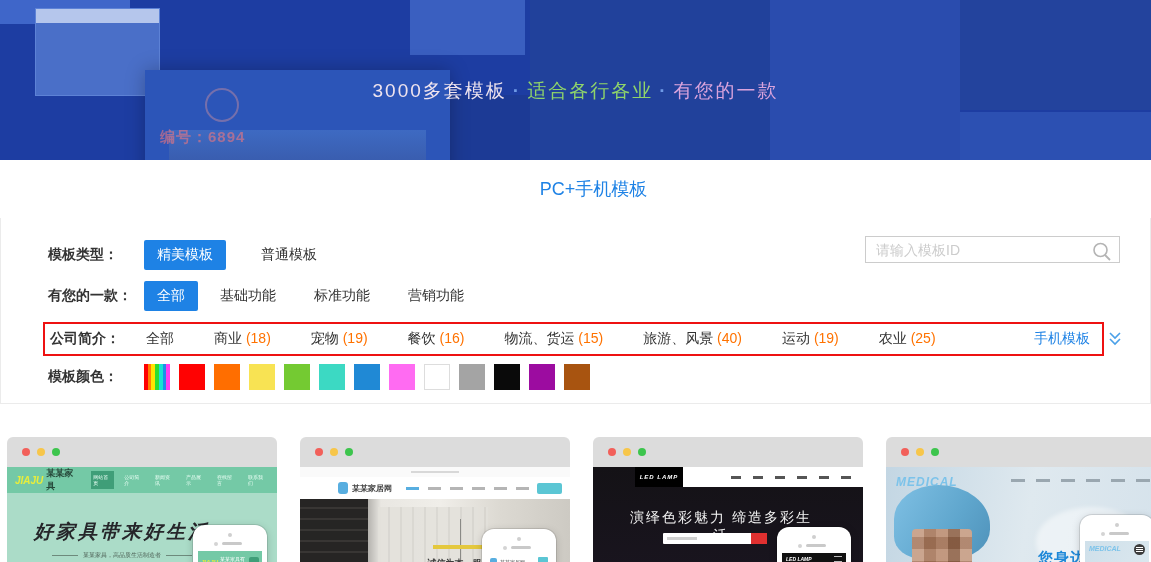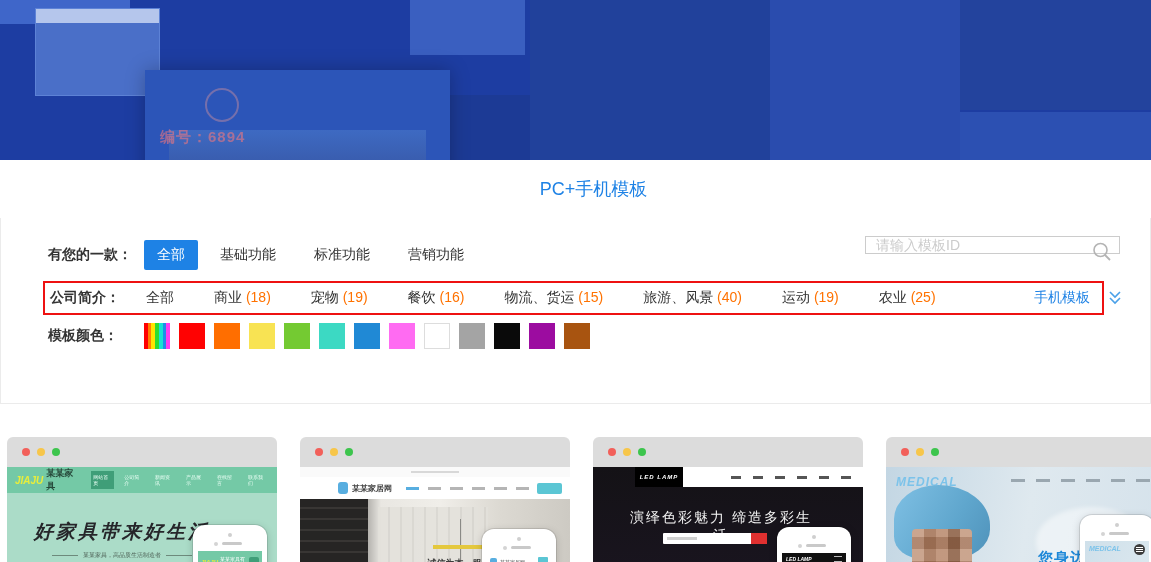--- a/index.html
+++ b/index.html
@@ -53,21 +53,21 @@
                   padding:6px 12px 6px 5px; font-size:14px; }
   .ind-item { margin-right:40px; cursor:pointer; white-space:nowrap; }
   .ind-name { color:#333; }
   .ind-count { color:#ff7200; }
   .more-link { margin-left:auto; color:#1e82e5; cursor:pointer; white-space:nowrap; }
   .more-chevron { position:absolute; left:1065px; top:9px; cursor:pointer; }
   .swatch { width:26px; height:26px; margin-right:9px; cursor:pointer; display:flex; }
   .swatch.white { border:1px solid #ddd; }
   .stripe { flex:1; height:100%; }
 
-  .search-box { position:absolute; right:30px; top:18px; width:255px; height:18px; }
+  .search-box { position:absolute; right:30px; top:18px; width:255px; height:27px; }
   .search-input { width:100%; height:100%; border:1px solid #ccc; padding:0 34px 0 10px;
                   font-size:14px; color:#666; outline:none; font-family:"Liberation Sans",sans-serif; }
   .search-input::placeholder { color:#ccc; }
   .search-icon { position:absolute; right:7px; top:5px; cursor:pointer; }
 
   
   .cards { display:flex; padding-left:7px; margin-top:33px; gap:23px; }
   .card { width:270px; height:400px; flex:none; position:relative; cursor:pointer; }
   .chrome { height:30px; background:#dcdcdc; border-radius:6px 6px 0 0; display:flex;
             align-items:center; padding-left:15px; }
@@ -183,28 +183,36 @@
 
   <div class="mos m10"></div>
   <div class="mos m2">
       <div class="m2i"></div>
     </div>
   <div class="mos m3">
       <div class="sky"></div>
     </div>
   <div class="hero-eye"></div>
   <div class="hero-badge">编号：6894</div>
+  <div class="hero-sub">
+    <span class="hs1">3000多套模板</span><span class="hsep">·</span><span class="hs2">适合各行各业</span><span class="hsep">·</span><span class="hs3">有您的一款</span>
+  </div>
 </div>
 
 <div class="tabs">
   <div class="tab active">PC+手机模板</div>
 </div>
 
 <div class="panel">
 
+  <div class="frow">
+    <span class="flabel">模板类型：</span>
+    <span class="chip sel">精美模板</span>
+    <span class="chip">普通模板</span>
+  </div>
 
   <div class="frow">
     <span class="flabel">有您的一款：</span>
     <span class="chip sel">全部</span>
     <span class="opt">基础功能</span>
     <span class="opt">标准功能</span>
     <span class="opt">营销功能</span>
   </div>
 
   <div class="industry-wrap">

